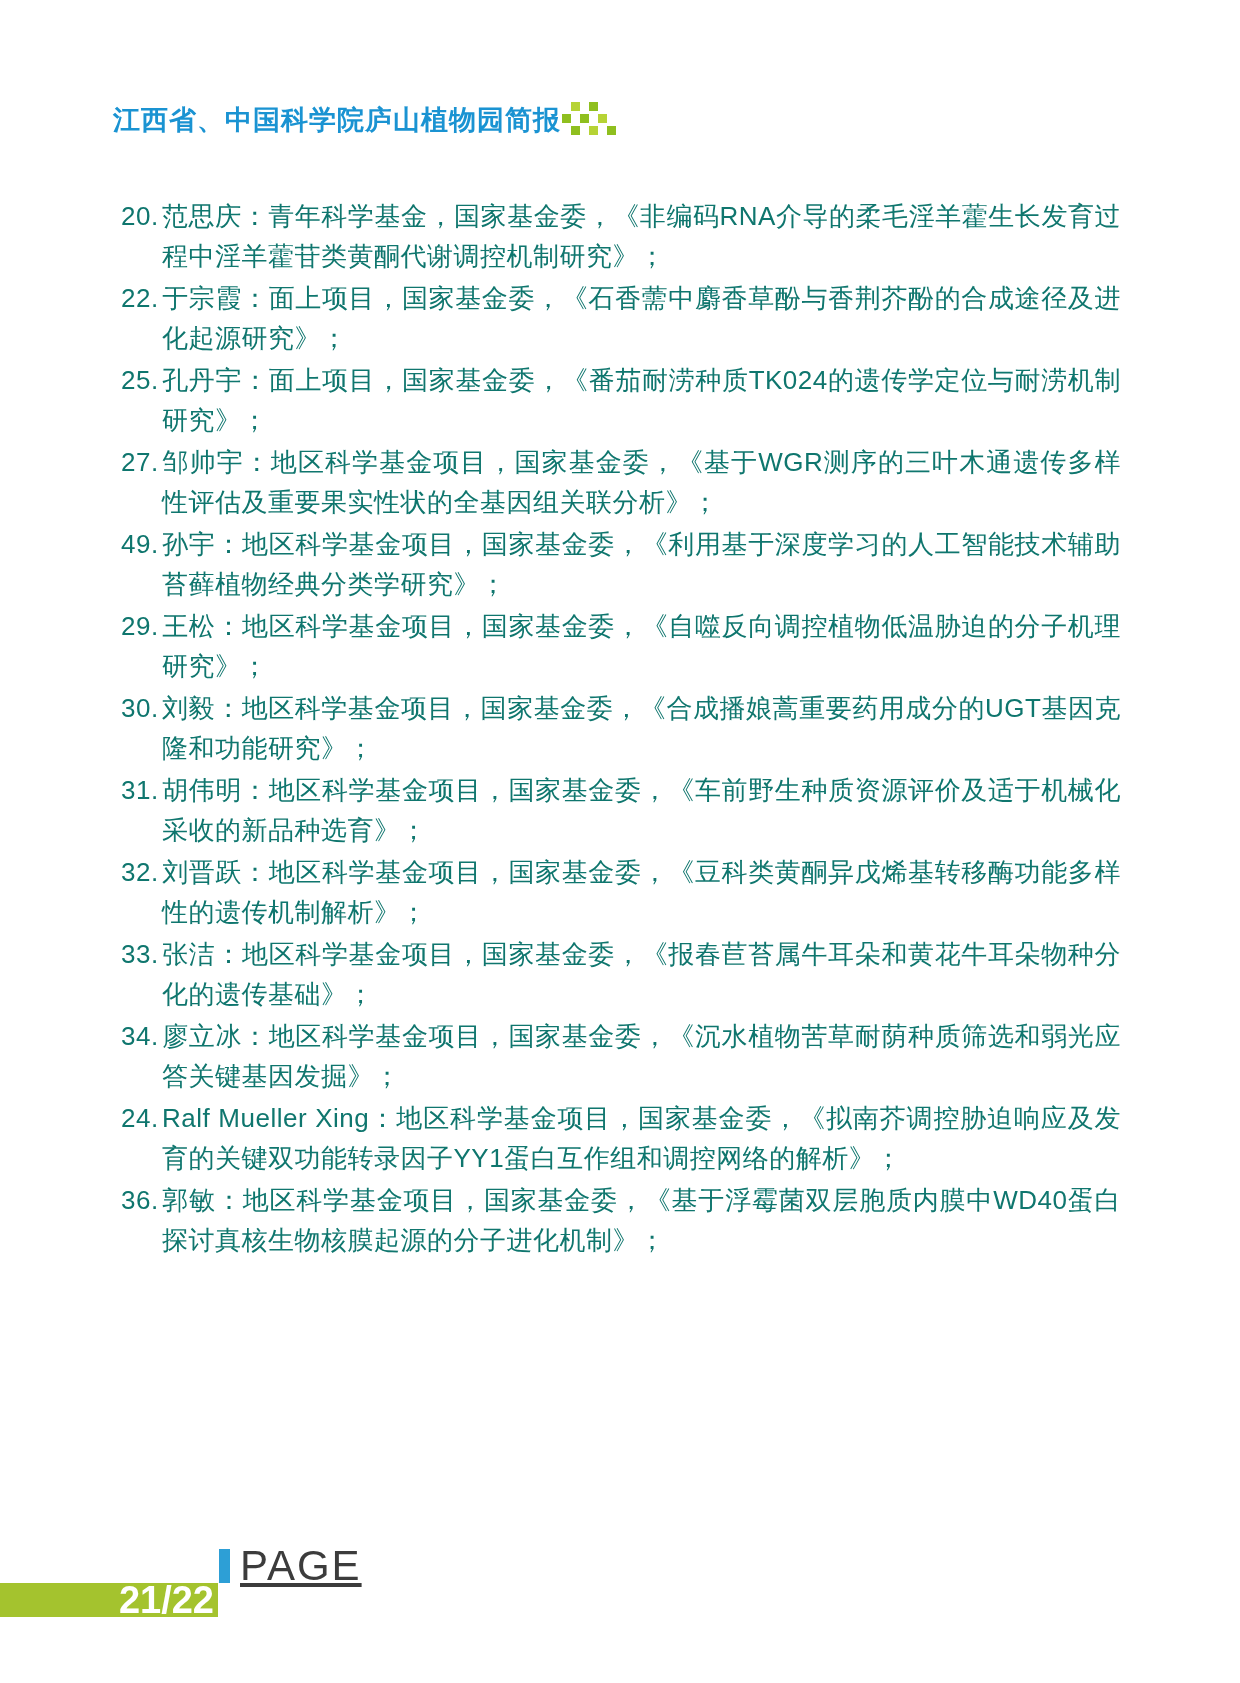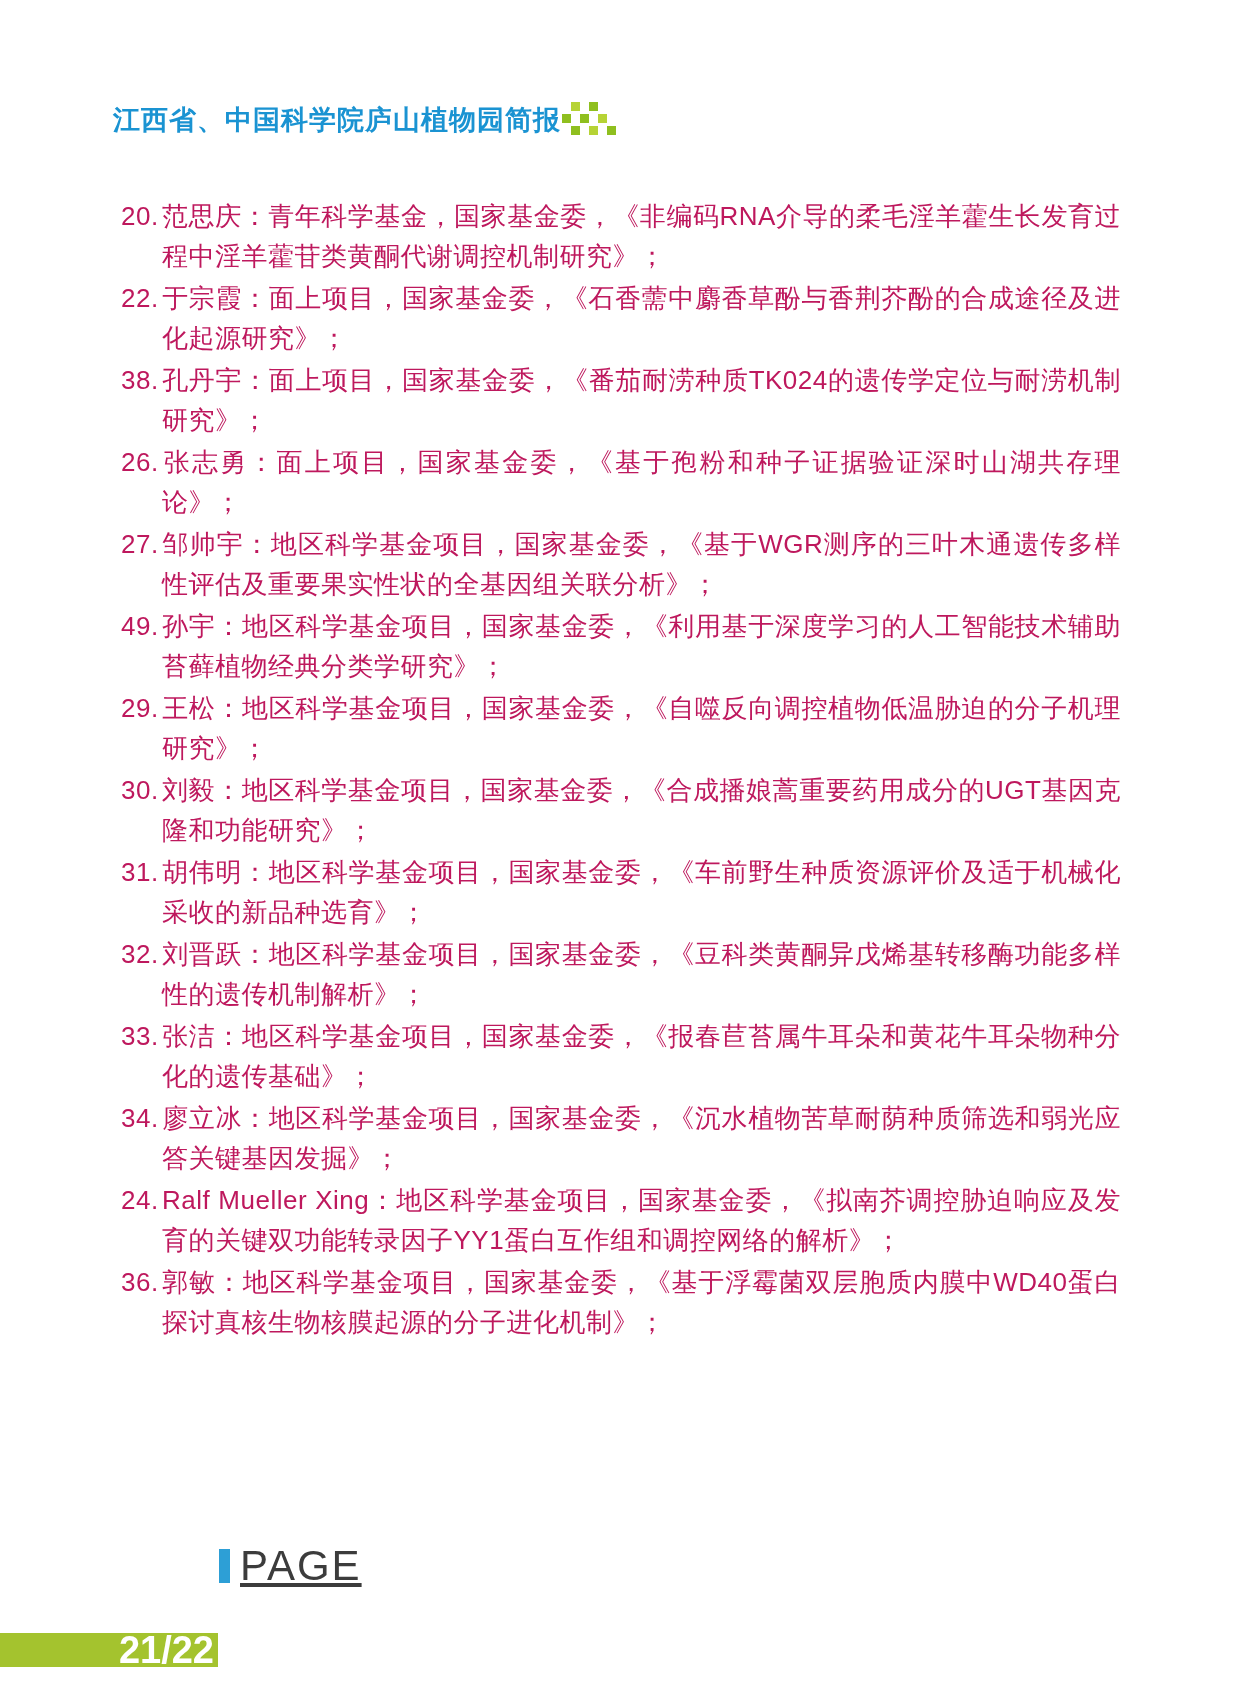--- a/index.html
+++ b/index.html
@@ -31,21 +31,21 @@
   }
   .header-icon { display: inline-block; width: 56px; height: 38px; }
 
   
   .project-list {
     position: absolute;
     left: 121px;
     top: 196px;
     width: 1000px;
     list-style: none;
-    color: #be185d;
+    color: #0f766e;
     font-size: 26px;
     line-height: 40px;
     letter-spacing: 0.5px;
   }
   .project-item {
     padding-left: 41px;
     text-indent: -41px;
     margin-bottom: 2px;
     text-align: justify;
   }
@@ -53,21 +53,21 @@
     display: inline-block;
     width: 41px;
     text-indent: 0;
     white-space: nowrap;
   }
 
   
   .footer-bar {
     position: absolute;
     left: 0;
-    top: 1633px;
+    top: 1583px;
     width: 218px;
     height: 34px;
     background: #a4c32e;
     display: flex;
     align-items: center;
     justify-content: flex-end;
     padding-right: 4px;
   }
   .page-num {
     color: #ffffff;
@@ -121,26 +121,23 @@
   </li>
 
 
   <li class="project-item">
     <span class="item-num">22.</span><span class="item-text">于宗霞：面上项目，国家基金委，《石香薷中麝香草酚与香荆芥酚的合成途径及进化起源研究》；</span>
   </li>
 
 
 
   <li class="project-item">
-    <span class="item-num">38.</span><span class="item-text">孔丹宇：面上项目，国家基金委，《番茄耐涝种质TK024的遗传学定位与耐涝机制研究》；</span>
+    <span class="item-num">25.</span><span class="item-text">孔丹宇：面上项目，国家基金委，《番茄耐涝种质TK024的遗传学定位与耐涝机制研究》；</span>
   </li>
 
-  <li class="project-item">
-    <span class="item-num">26.</span><span class="item-text">张志勇：面上项目，国家基金委，《基于孢粉和种子证据验证深时山湖共存理论》；</span>
-  </li>
 
   <li class="project-item">
     <span class="item-num">27.</span><span class="item-text">邹帅宇：地区科学基金项目，国家基金委，《基于WGR测序的三叶木通遗传多样性评估及重要果实性状的全基因组关联分析》；</span>
   </li>
 
   <li class="project-item">
     <span class="item-num">49.</span><span class="item-text">孙宇：地区科学基金项目，国家基金委，《利用基于深度学习的人工智能技术辅助苔藓植物经典分类学研究》；</span>
   </li>
 
   <li class="project-item">

